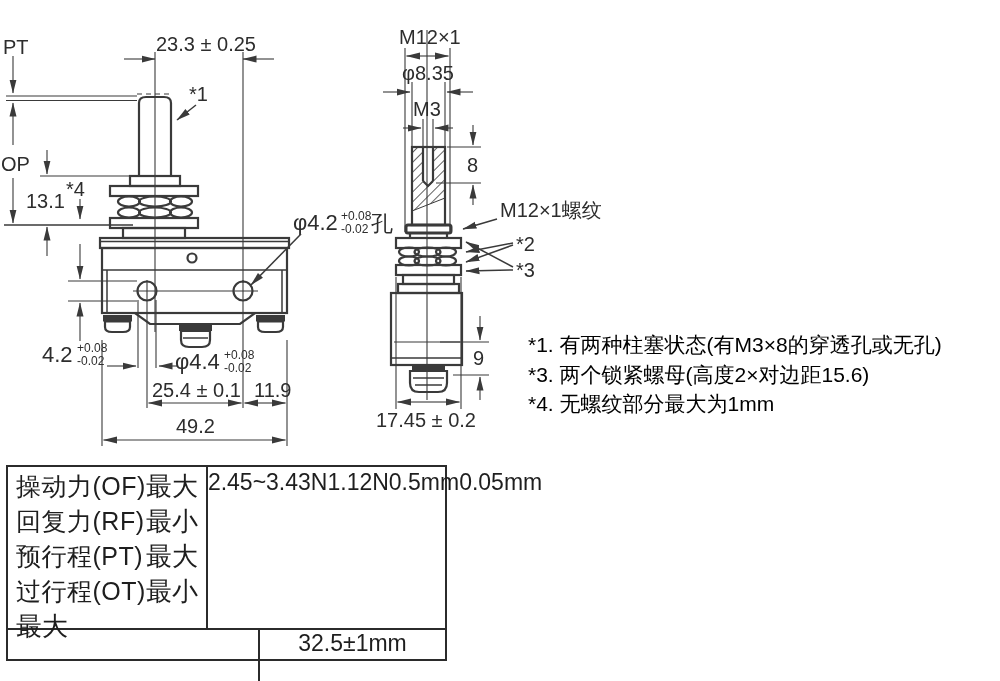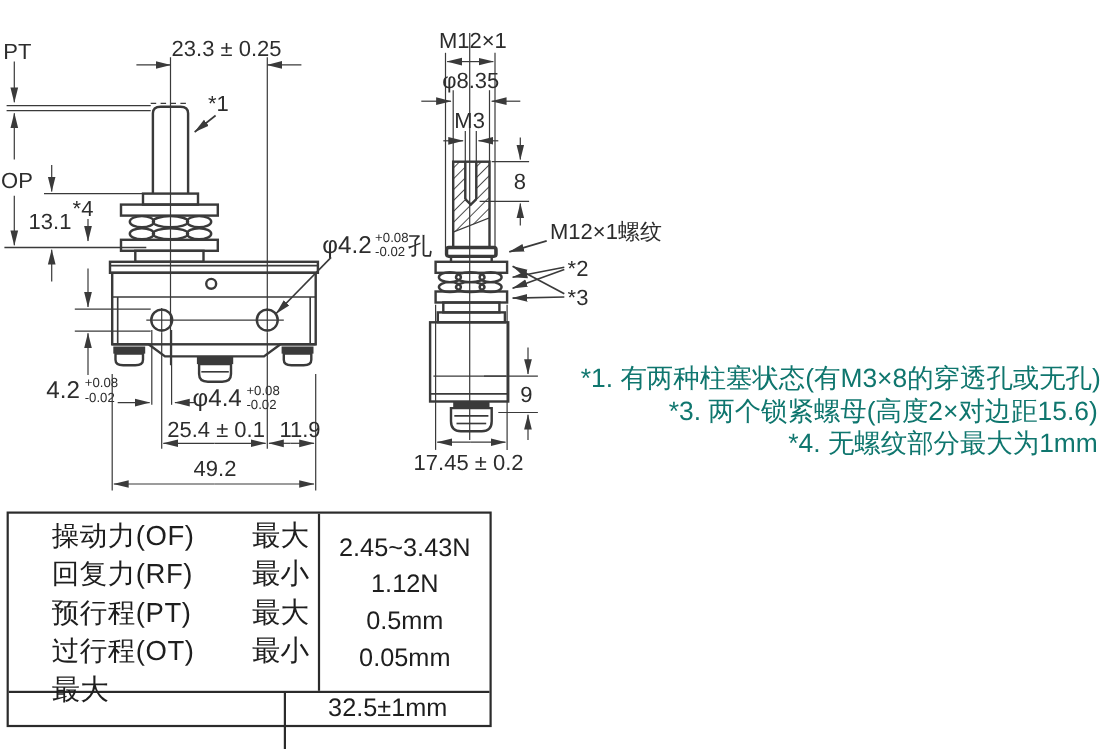--- a/index.html
+++ b/index.html
@@ -11,29 +11,29 @@
   .t-big{font-size:22px;}
   .t-tol{font-size:12px;}
   .t-lab{font-size:20px;}
   .ln{stroke:#3a3a3a;stroke-width:2.2;fill:none;}
   .ln3{stroke:#3a3a3a;stroke-width:3;fill:none;}
   .th{stroke:#3a3a3a;stroke-width:1.1;fill:none;}
   .th15{stroke:#3a3a3a;stroke-width:1.5;fill:none;}
   .filldark{fill:#3a3a3a;stroke:none;}
   
   #notes{position:absolute;left:528px;top:330px;width:470px;}
-  #notes div{font-size:24px;line-height:29.5px;color:#0f766e;white-space:nowrap;text-align:right;}
+  #notes div{font-size:21px;line-height:29.5px;color:#000000;white-space:nowrap;}
   
   #spec{position:absolute;left:6px;top:465px;width:441px;height:196px;
         border:2.5px solid #2b2b2b;box-sizing:border-box;background:#fff;}
-  .sec-top{height:161px;display:flex;margin-left:31px;}
+  .sec-top{height:161px;display:flex;}
   .sec-bot{height:100%;display:flex;border-top:2.5px solid #2b2b2b;box-sizing:border-box;}
   .col-label{width:252px;border-right:2px solid #2b2b2b;box-sizing:border-box;
              display:flex;flex-direction:column;justify-content:space-around;padding:2px 0;}
-  .col-vals{flex:1;display:flex;flex-direction:column;justify-content:space-around;padding:14px 0;}
+  .col-vals{flex:1;display:flex;flex-direction:row;justify-content:space-around;padding:2px 0;}
   .rowline{display:flex;justify-content:space-between;align-items:center;padding:0 8px 0 8px;}
   .rname{font-size:25px;letter-spacing:0.5px;color:#1e1e1e;white-space:nowrap;}
   .rqual{font-size:26px;color:#1e1e1e;white-space:nowrap;}
   .rval{font-size:23px;text-align:center;color:#1e1e1e;font-family:"Liberation Sans",sans-serif;}
   .botname{width:252px;border-right:2px solid #2b2b2b;box-sizing:border-box;height:100%;
            display:flex;align-items:center;padding-left:8px;}
   .botval{flex:1;text-align:center;}
 </style>
 </head>
 <body>

